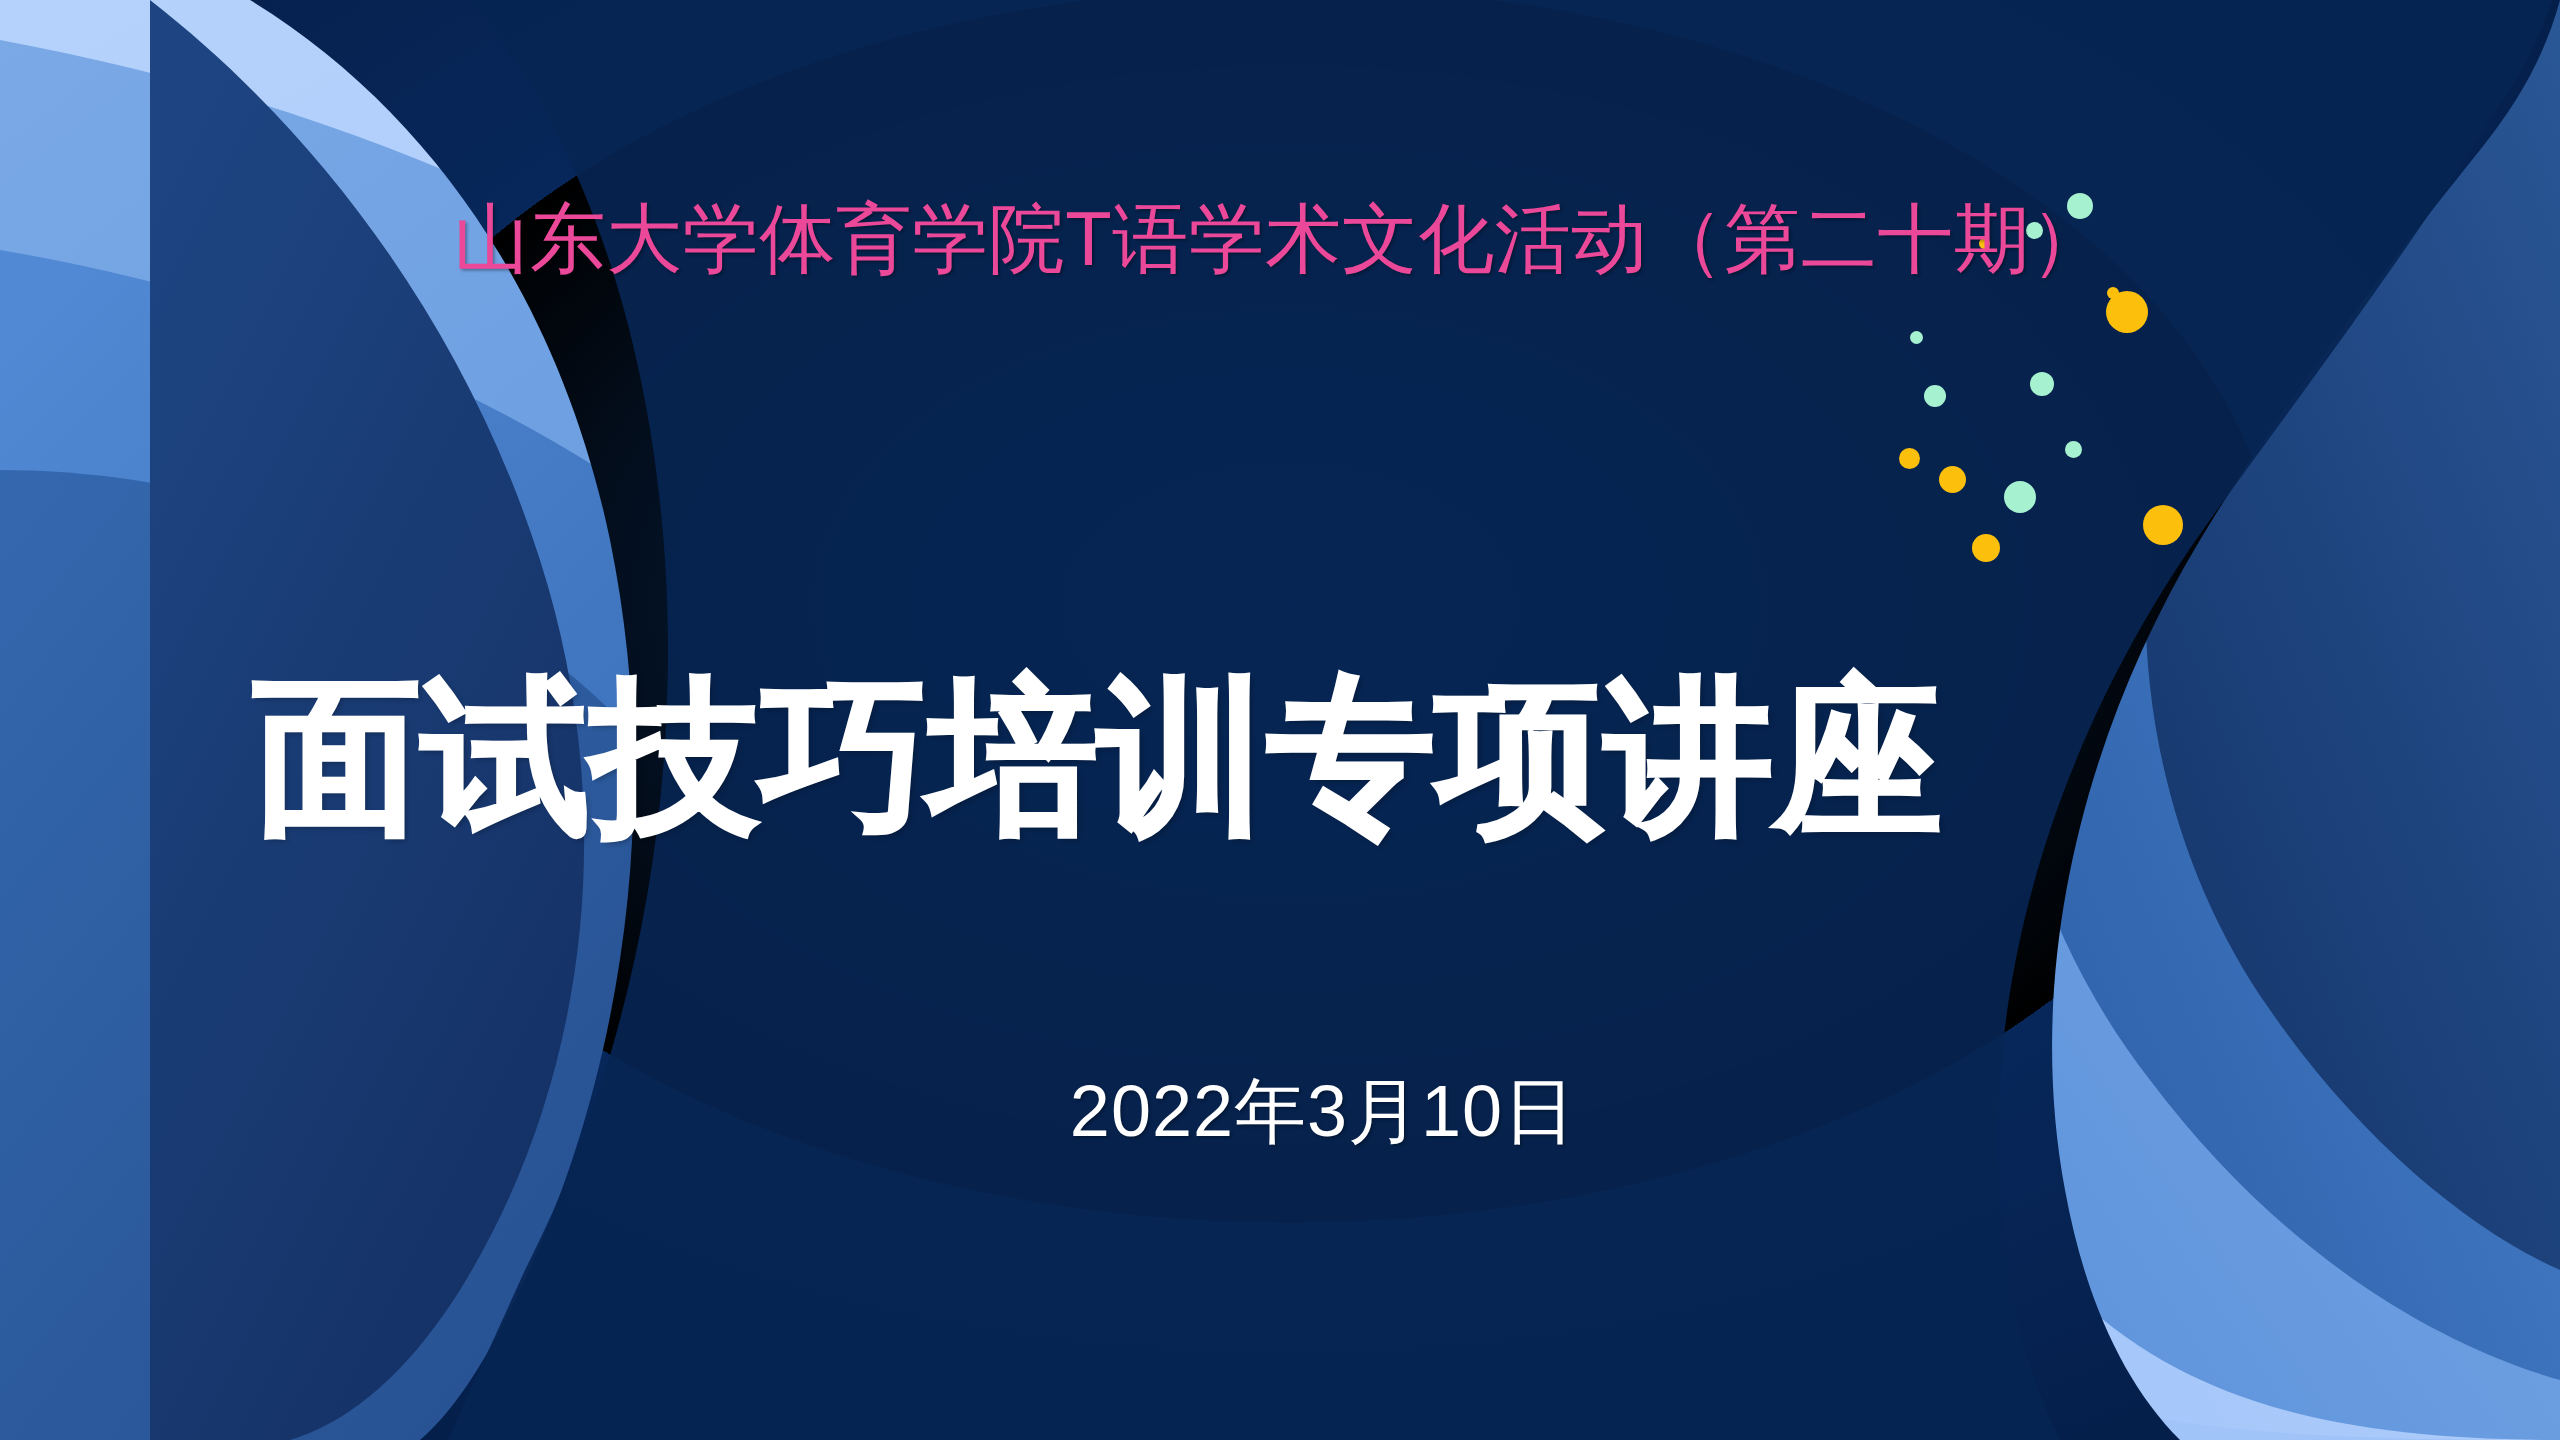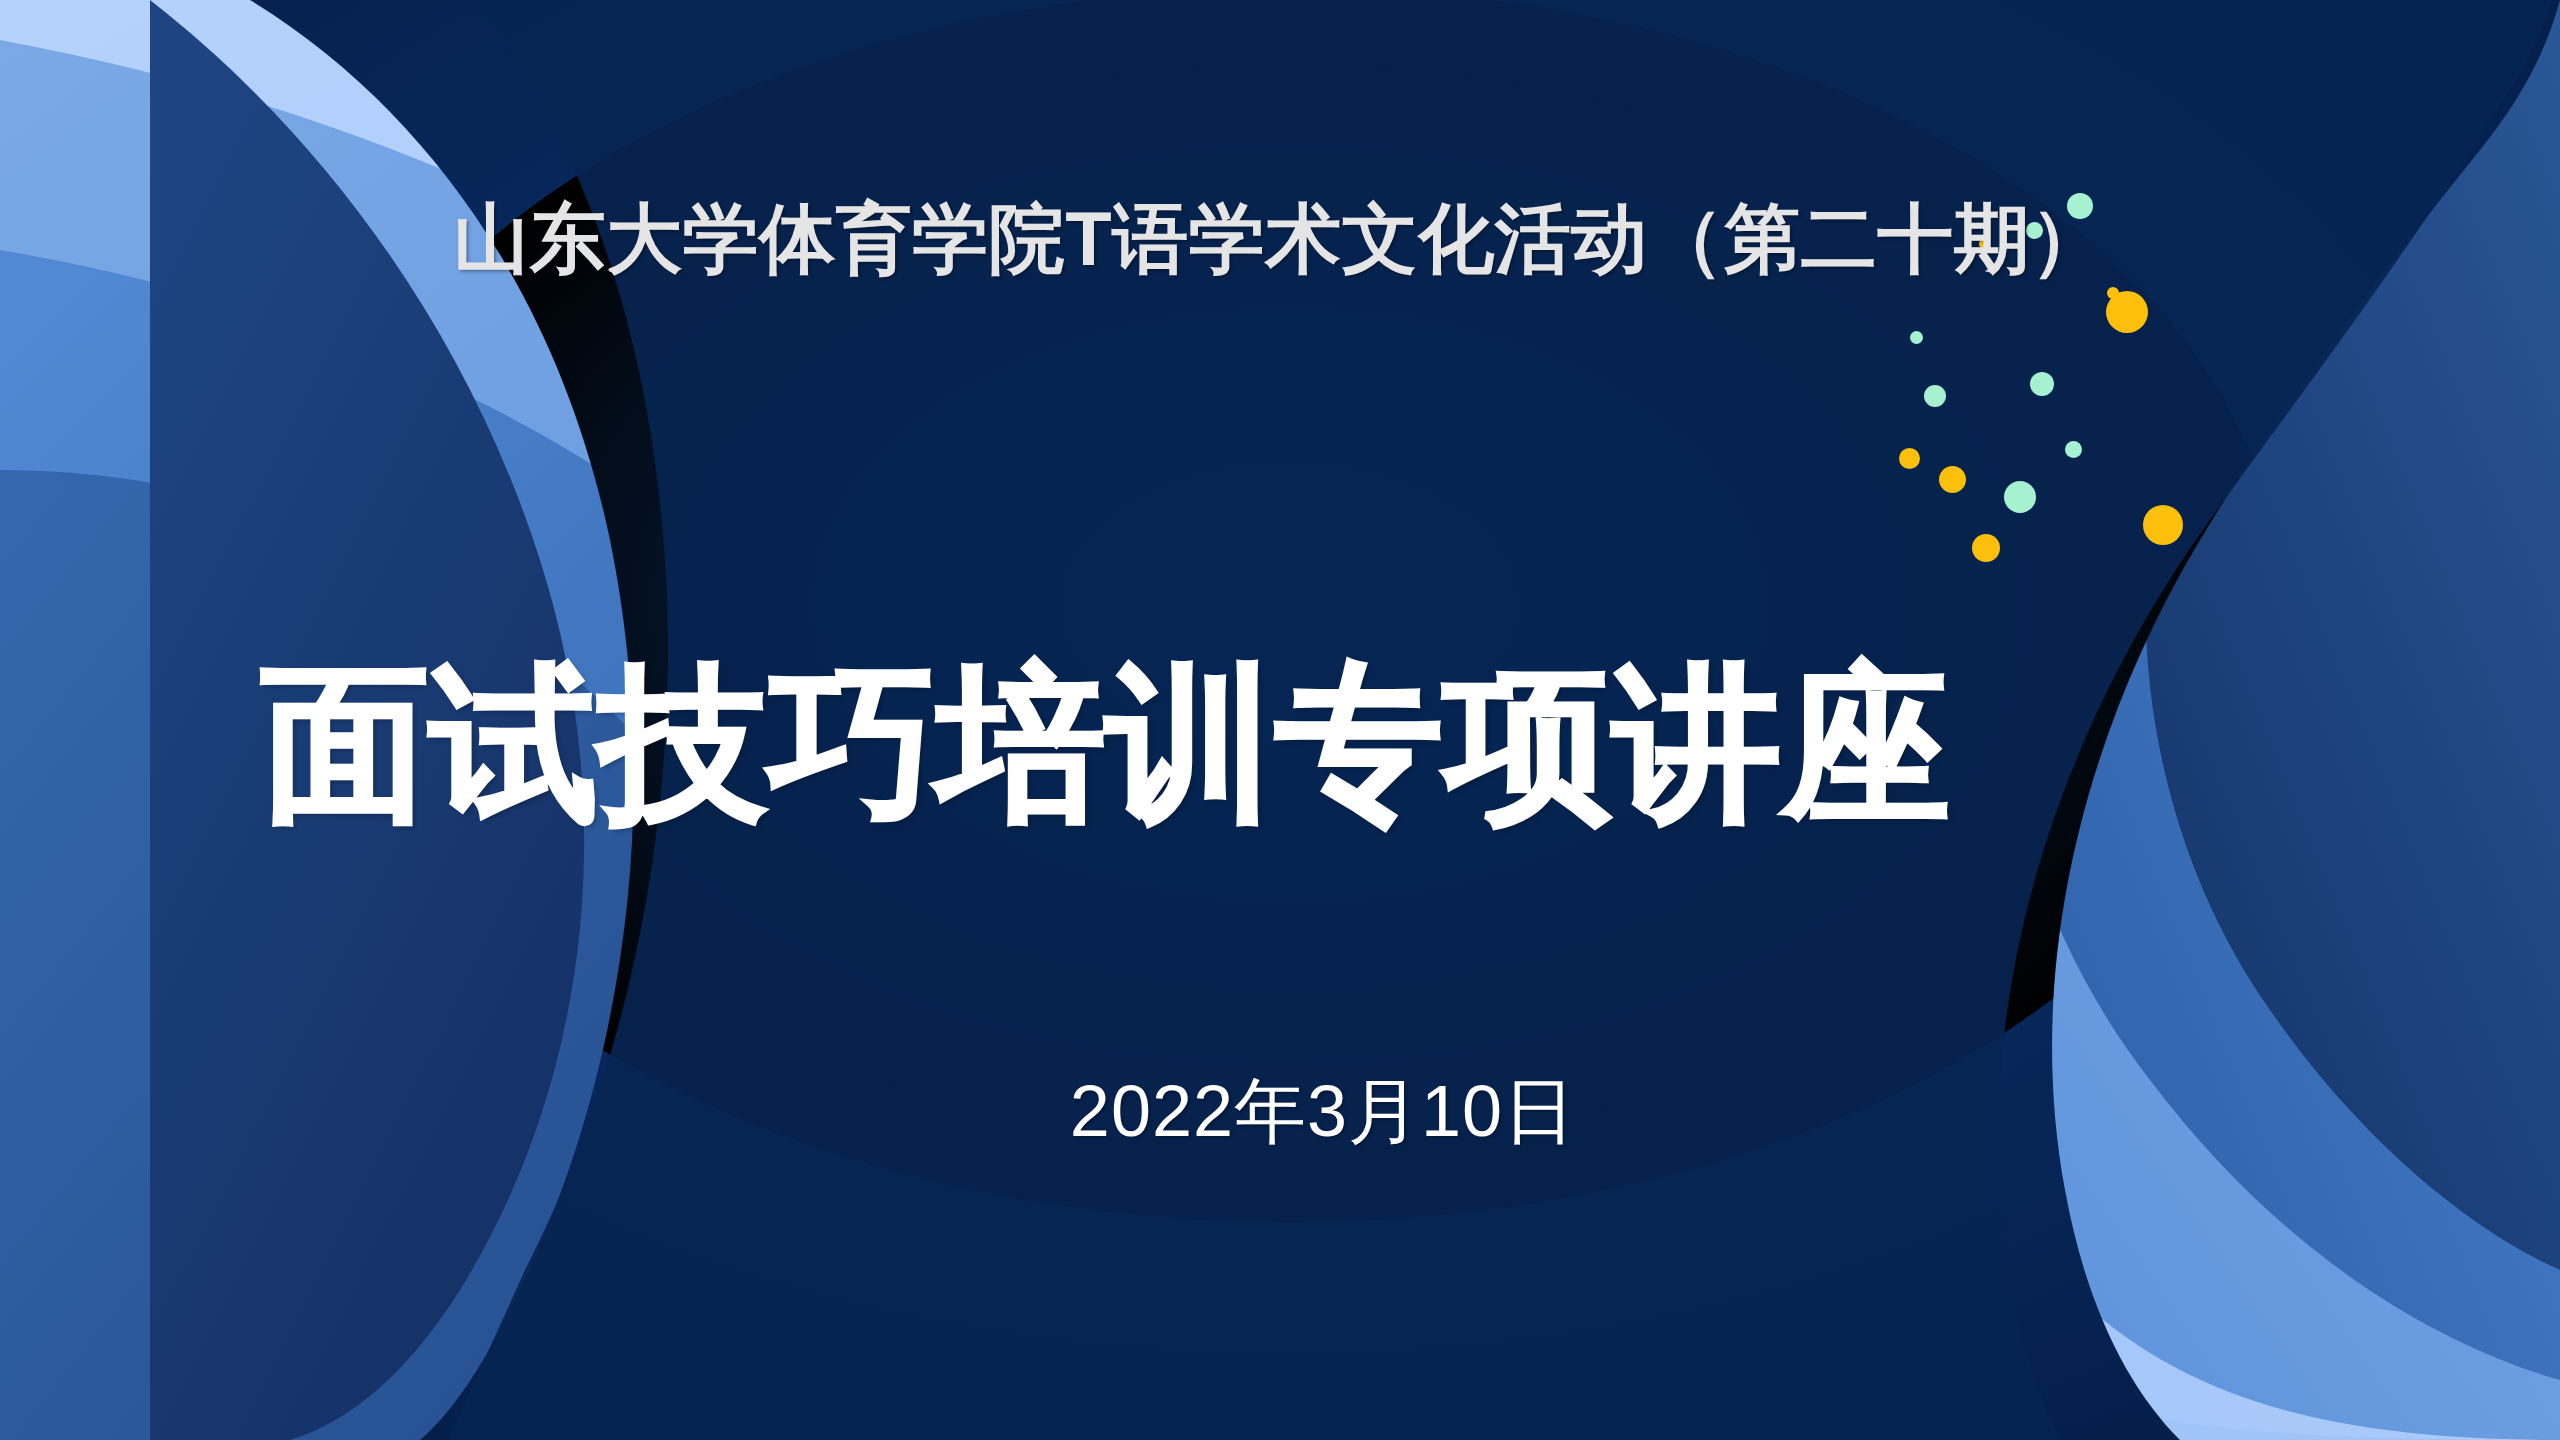--- a/index.html
+++ b/index.html
@@ -52,43 +52,42 @@
     width: 2560px;
     height: 1440px;
   }
 
   #subtitle-line {
     position: absolute;
     top: 196px;
     left: 0;
     width: 2560px;
     text-align: center;
-    color: #e5e5e5;
+    color: #ec4899;
     font-size: 76px;
     line-height: 1.12;
-    font-weight: 700;
+    font-weight: 400;
     letter-spacing: 0.5px;
     white-space: nowrap;
     text-shadow: 2px 2px 3px rgba(0, 0, 0, 0.30);
   }
 
   #main-title {
     position: absolute;
     top: 548px;
-    left: 12px;
+    left: 4px;
     width: 2188px;
     text-align: center;
     color: #ffffff;
     font-size: 168px;
     line-height: 1.15;
     font-weight: 700;
     letter-spacing: 1px;
     white-space: nowrap;
     text-shadow: 3px 3px 5px rgba(0, 0, 0, 0.25);
-    font-family: Liberation Mono, monospace;
     -webkit-text-stroke: 3px #ffffff;
   }
 
   #event-date {
     position: absolute;
     top: 1068px;
     left: 0;
     width: 2560px;
     text-align: center;
     color: #ffffff;

